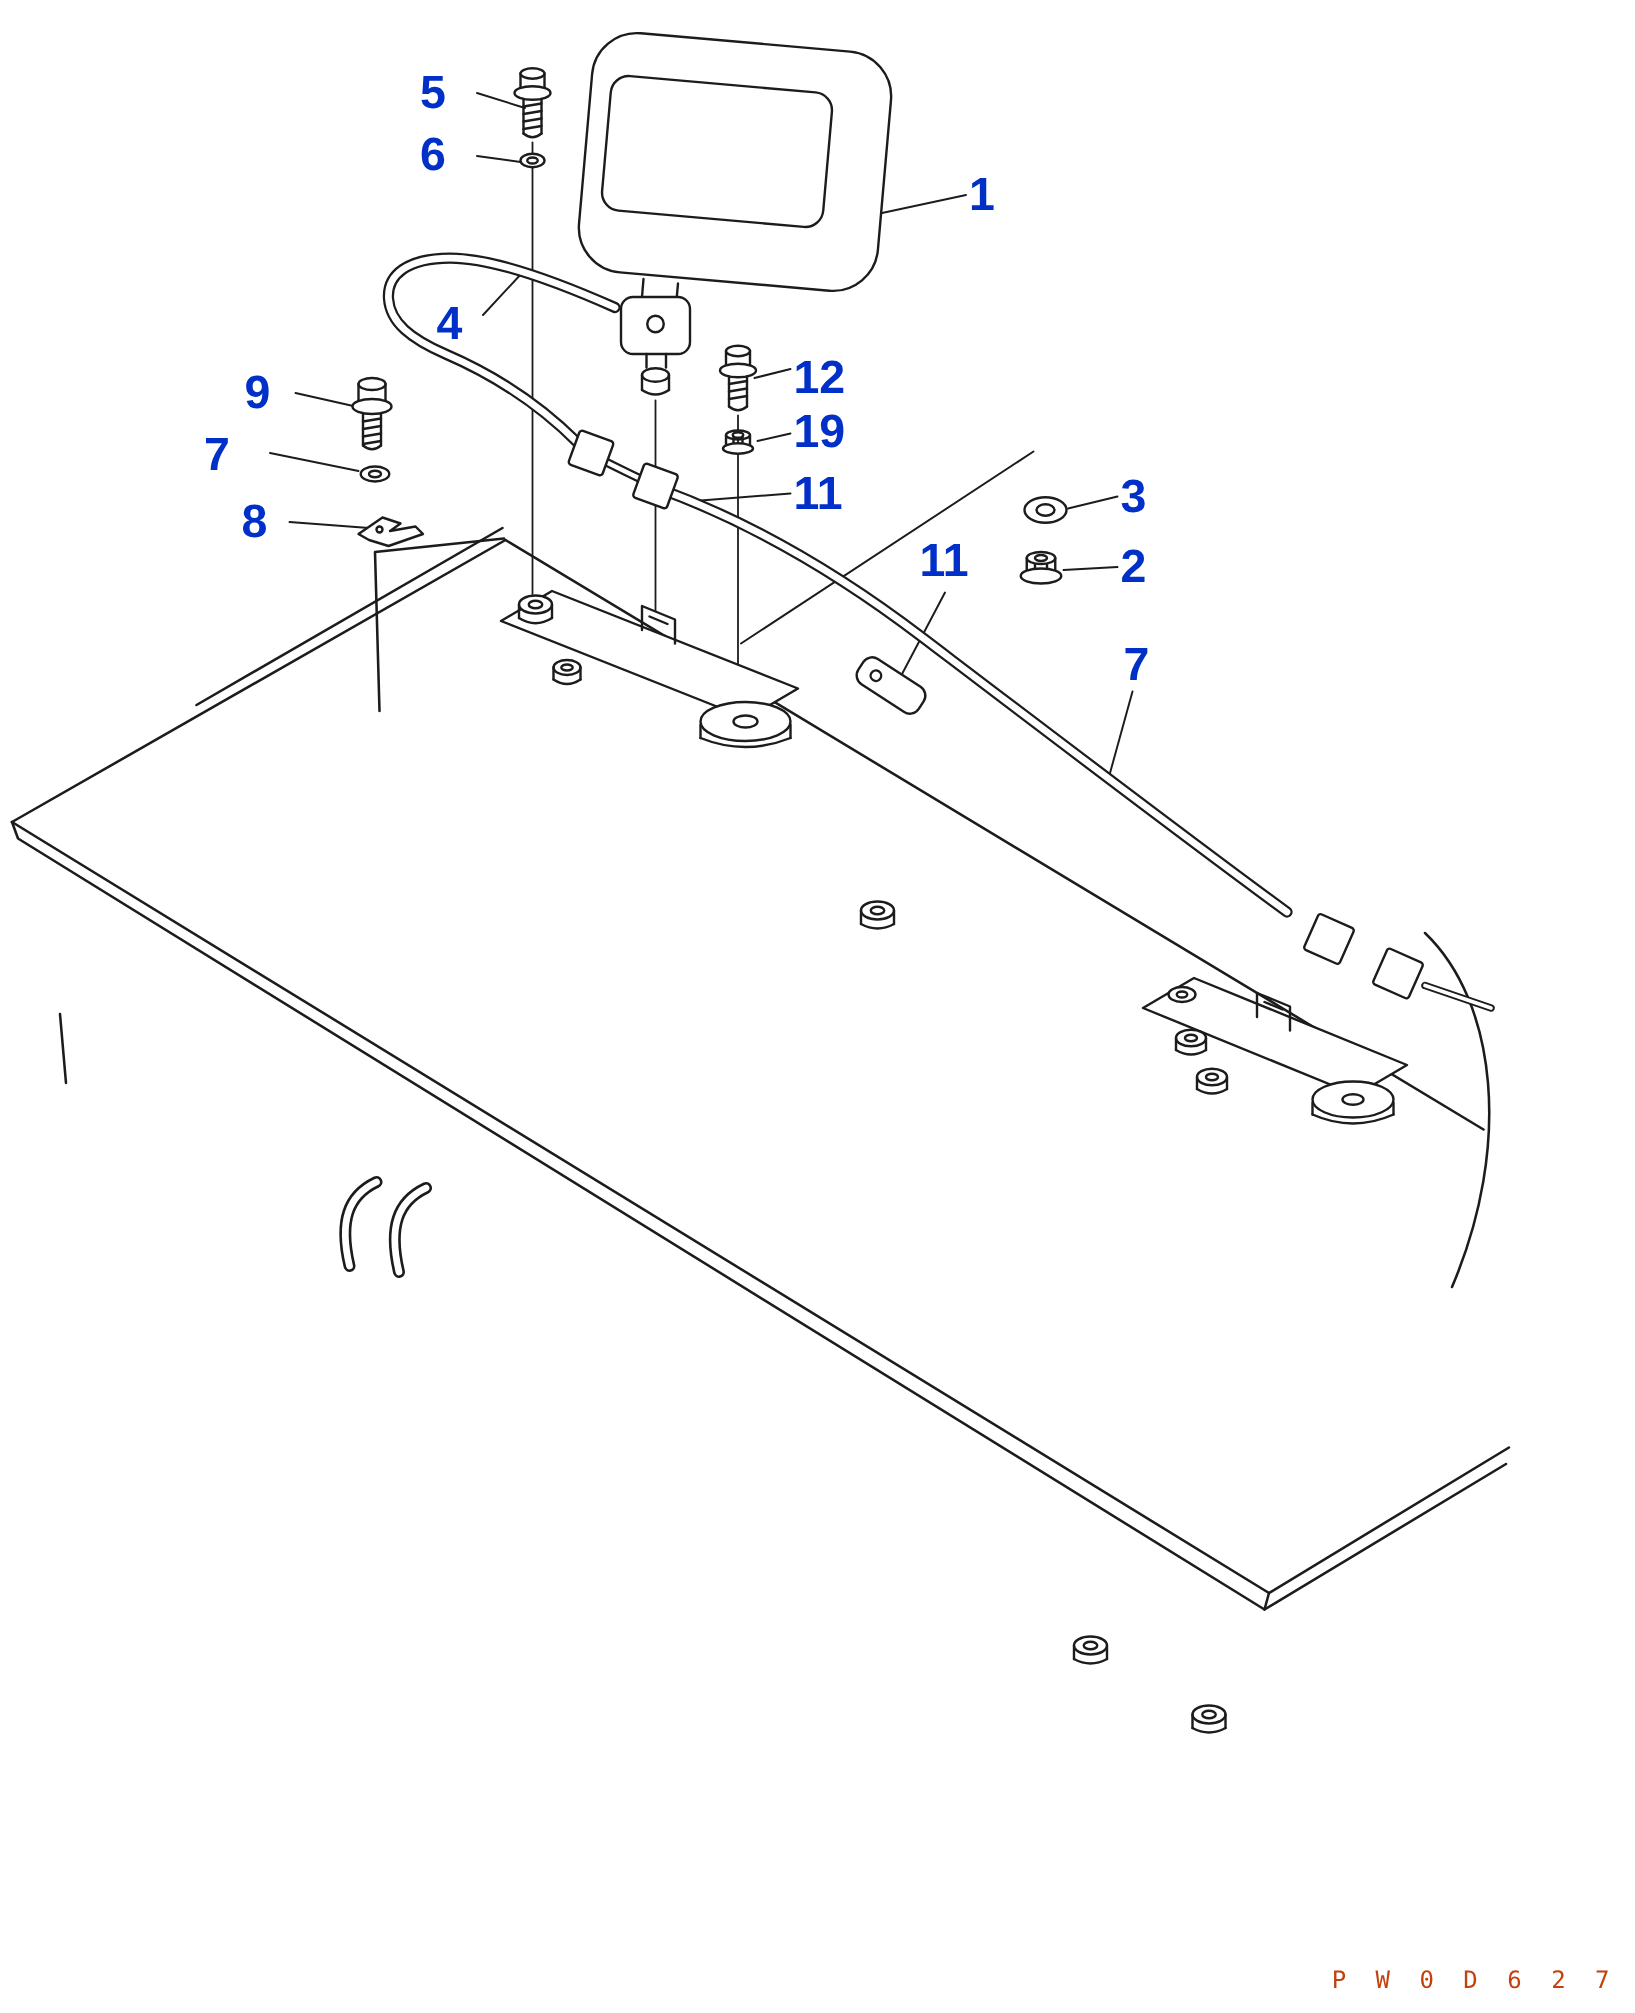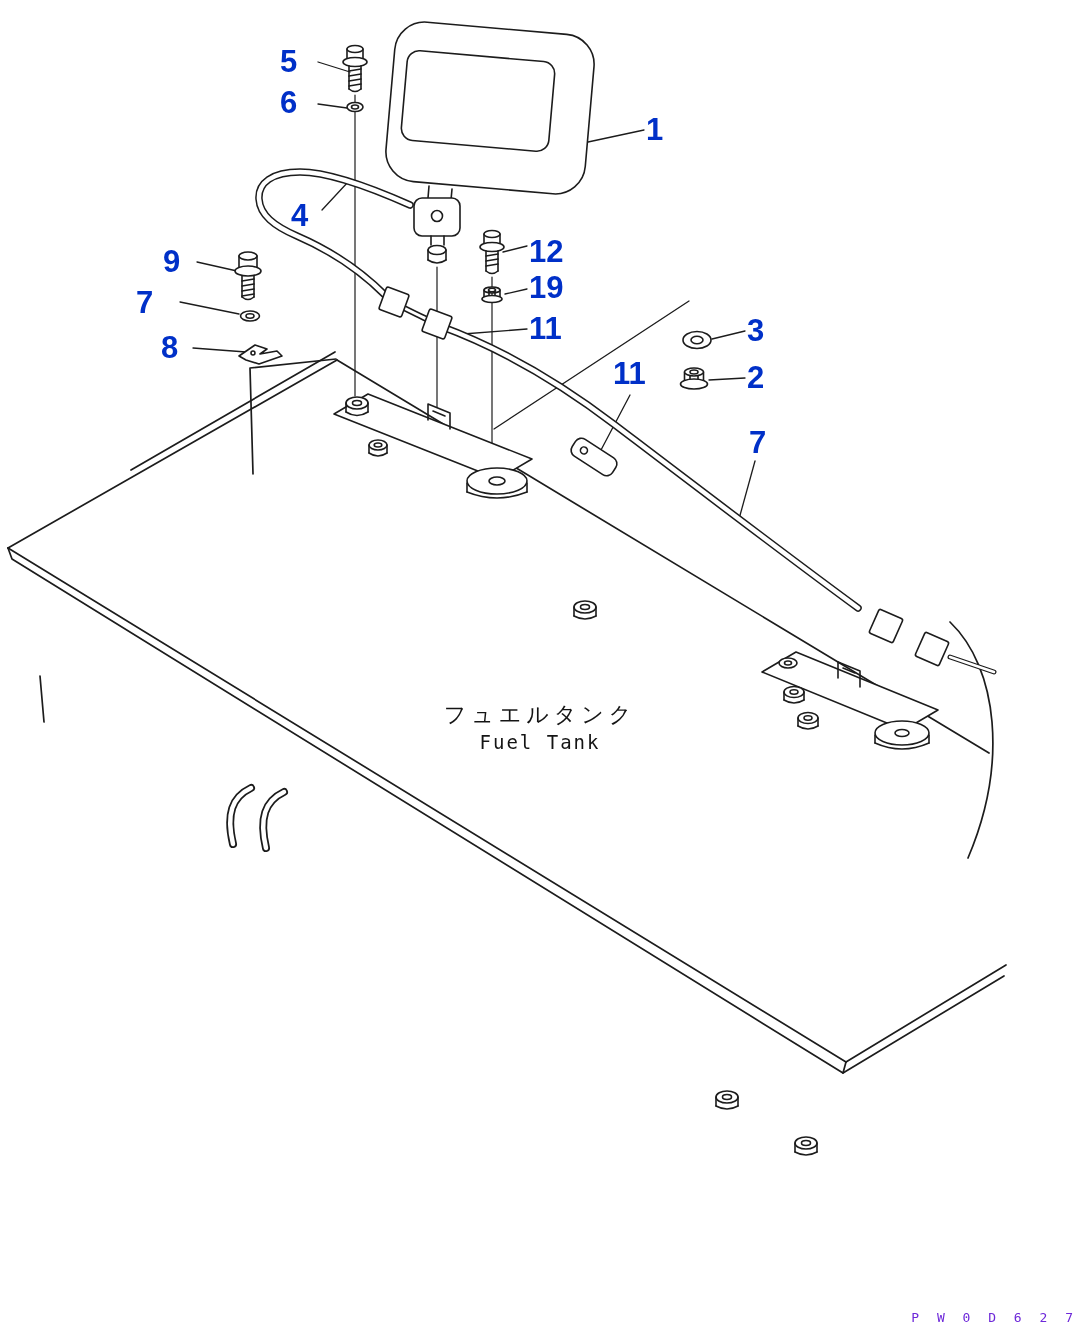--- a/index.html
+++ b/index.html
@@ -16,22 +16,22 @@
     position:absolute;left:385px;top:700px;width:310px;text-align:center;
     font-size:22px;letter-spacing:5px;color:#141414;
     font-family:"DejaVu Sans",sans-serif;
   }
   .cap-en{
     position:absolute;left:385px;top:731px;width:310px;text-align:center;
     font-size:19px;letter-spacing:2px;color:#141414;
     font-family:"DejaVu Sans Mono",monospace;
   }
   .code{
-    position:absolute;right:12px;top:1310px;font-size:13px;letter-spacing:5px;
-    color:#6d28d9;font-family:"DejaVu Sans Mono",monospace;
+    position:absolute;right:12px;top:1310px;font-size:16px;letter-spacing:5px;
+    color:#c2410c;font-family:"DejaVu Sans Mono",monospace;
   }
 </style>
 </head>
 <body>
 
 <div class="stage">
 
   <svg width="1090" height="1342" viewBox="0 0 1090 1342" fill="none" stroke="#1c1c1c" stroke-width="1.6" stroke-linecap="round" stroke-linejoin="round">
 
     <g stroke-width="1.7">
@@ -243,17 +243,15 @@
   <div class="callout" style="left:163px;top:246px">9</div>
   <div class="callout" style="left:529px;top:272px">19</div>
   <div class="callout" style="left:136px;top:287px">7</div>
   <div class="callout" style="left:529px;top:313px">11</div>
   <div class="callout" style="left:747px;top:315px">3</div>
   <div class="callout" style="left:161px;top:332px">8</div>
   <div class="callout" style="left:747px;top:362px">2</div>
   <div class="callout" style="left:613px;top:358px">11</div>
   <div class="callout" style="left:749px;top:427px">7</div>
 
-  <div class="cap-jp">フュエルタンク</div>
-  <div class="cap-en">Fuel Tank</div>
   <div class="code">P W 0 D 6 2 7</div>
 
 </div>
 
 </body></html>

